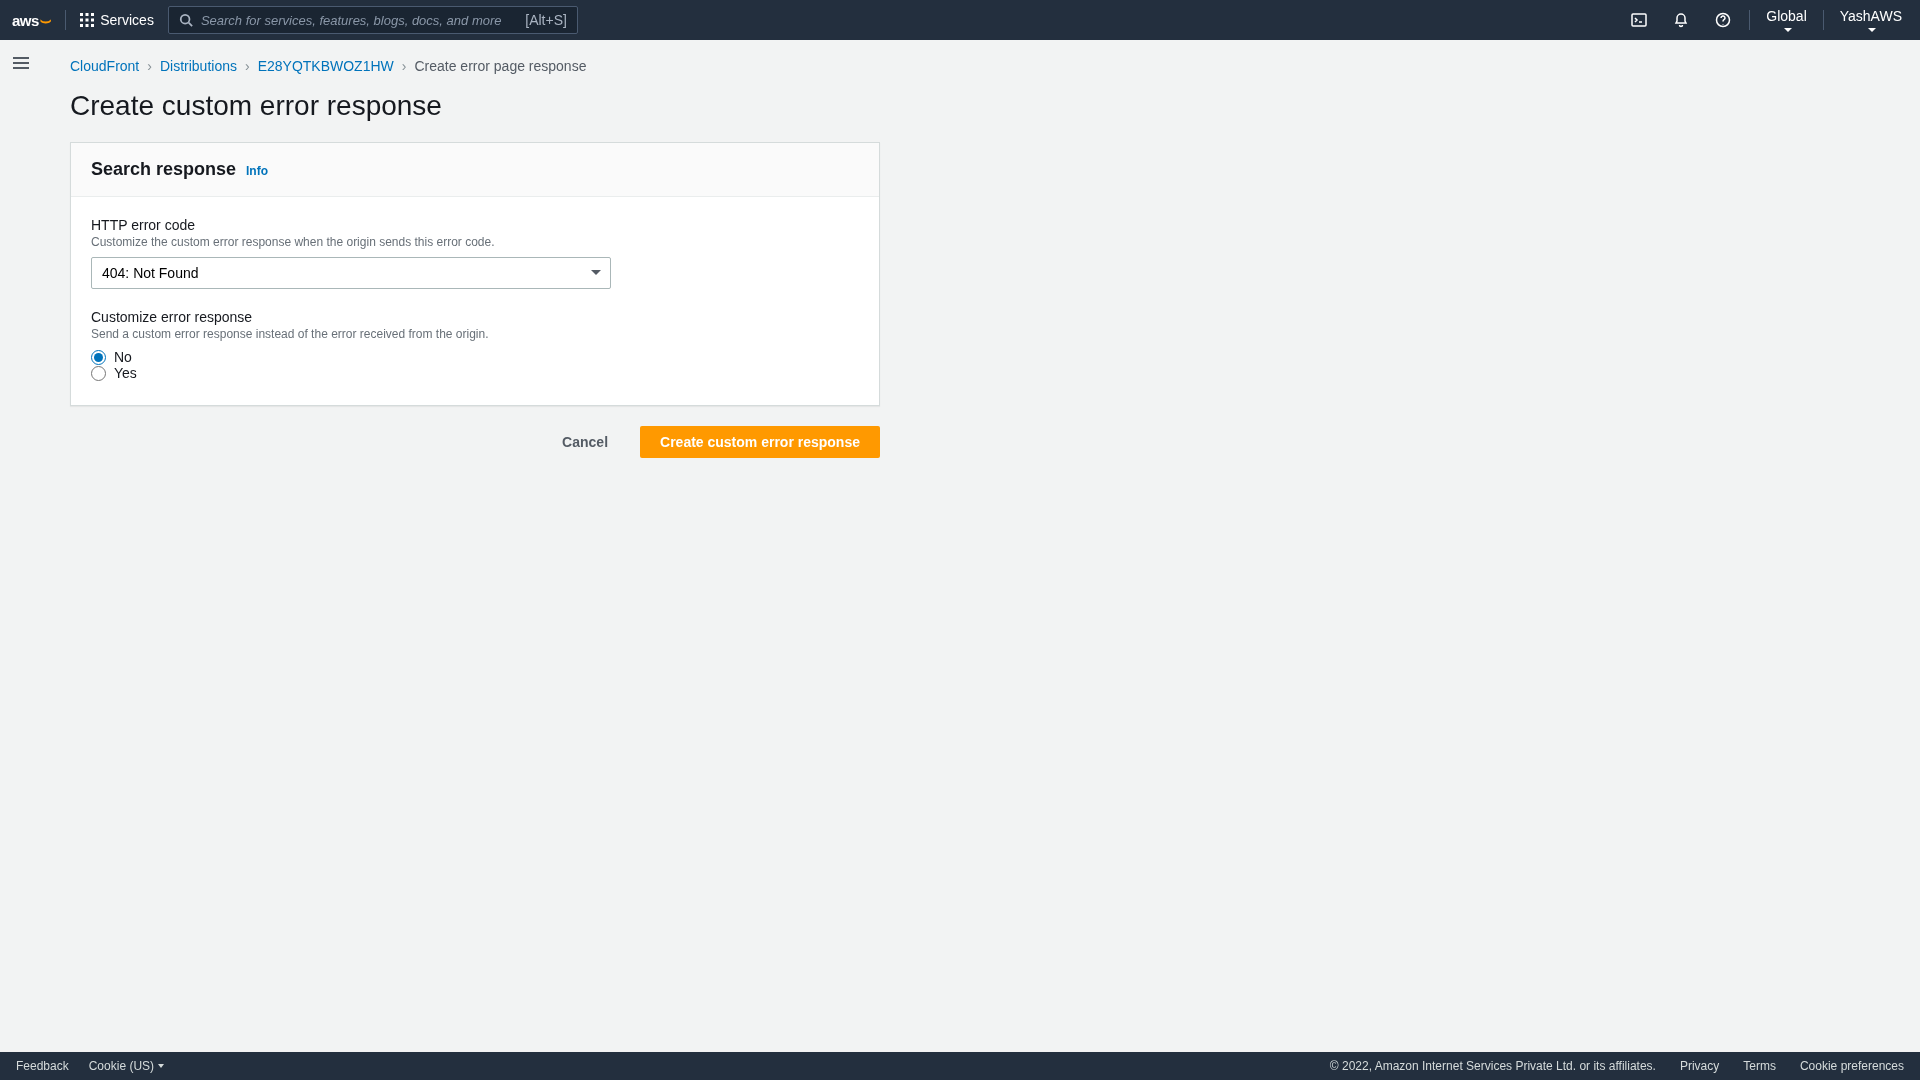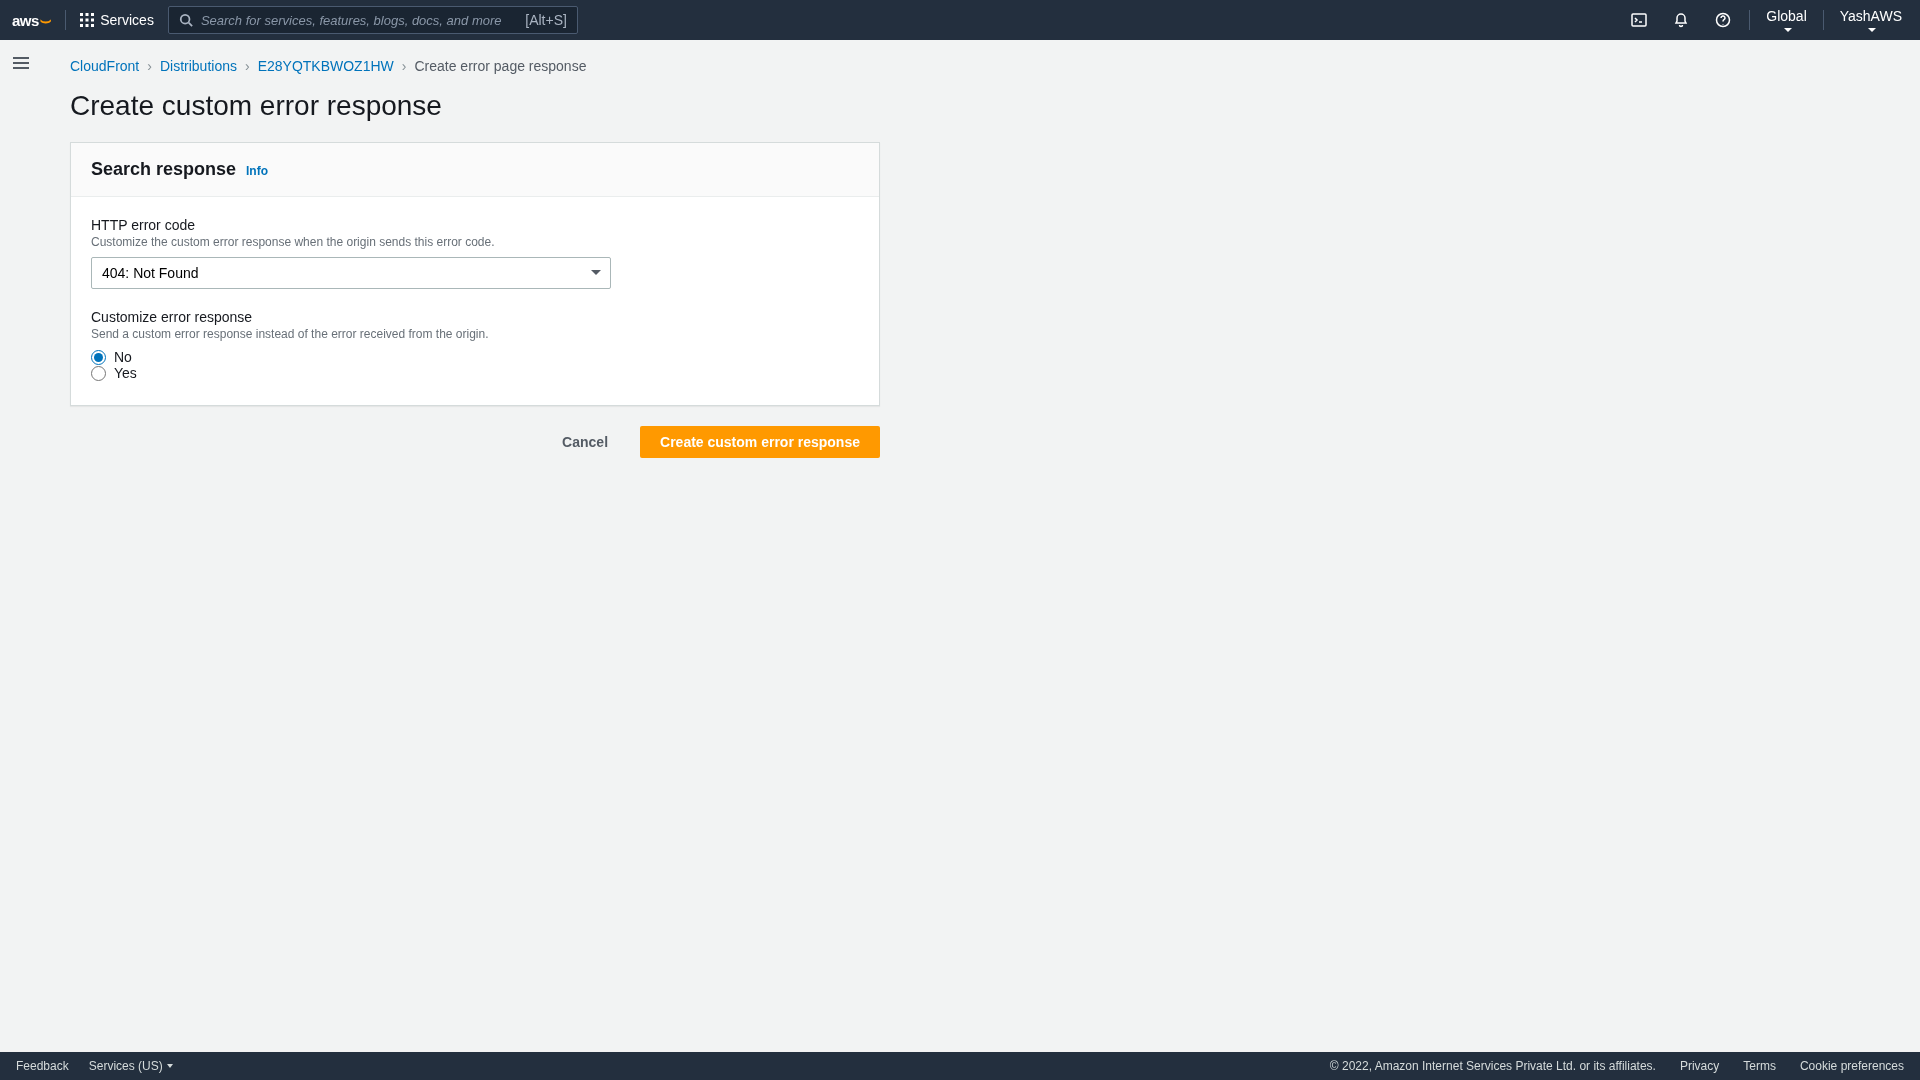--- a/index.html
+++ b/index.html
@@ -195,21 +195,21 @@
   <div class="button-row">
     <button class="btn btn-link">Cancel</button>
     <button class="btn btn-primary">Create custom error response</button>
   </div>
 </div>
 
 <div class="footer">
   <div class="footer-left">
     <a>Feedback</a>
     <div class="lang-sel">
-      <span>Services (US)</span>
+      <span>Cookie (US)</span>
       <span class="caret-sm"></span>
     </div>
   </div>
   <div class="footer-right">
     <span>© 2022, Amazon Internet Services Private Ltd. or its affiliates.</span>
     <a>Privacy</a>
     <a>Terms</a>
     <a>Cookie preferences</a>
   </div>
 </div>

